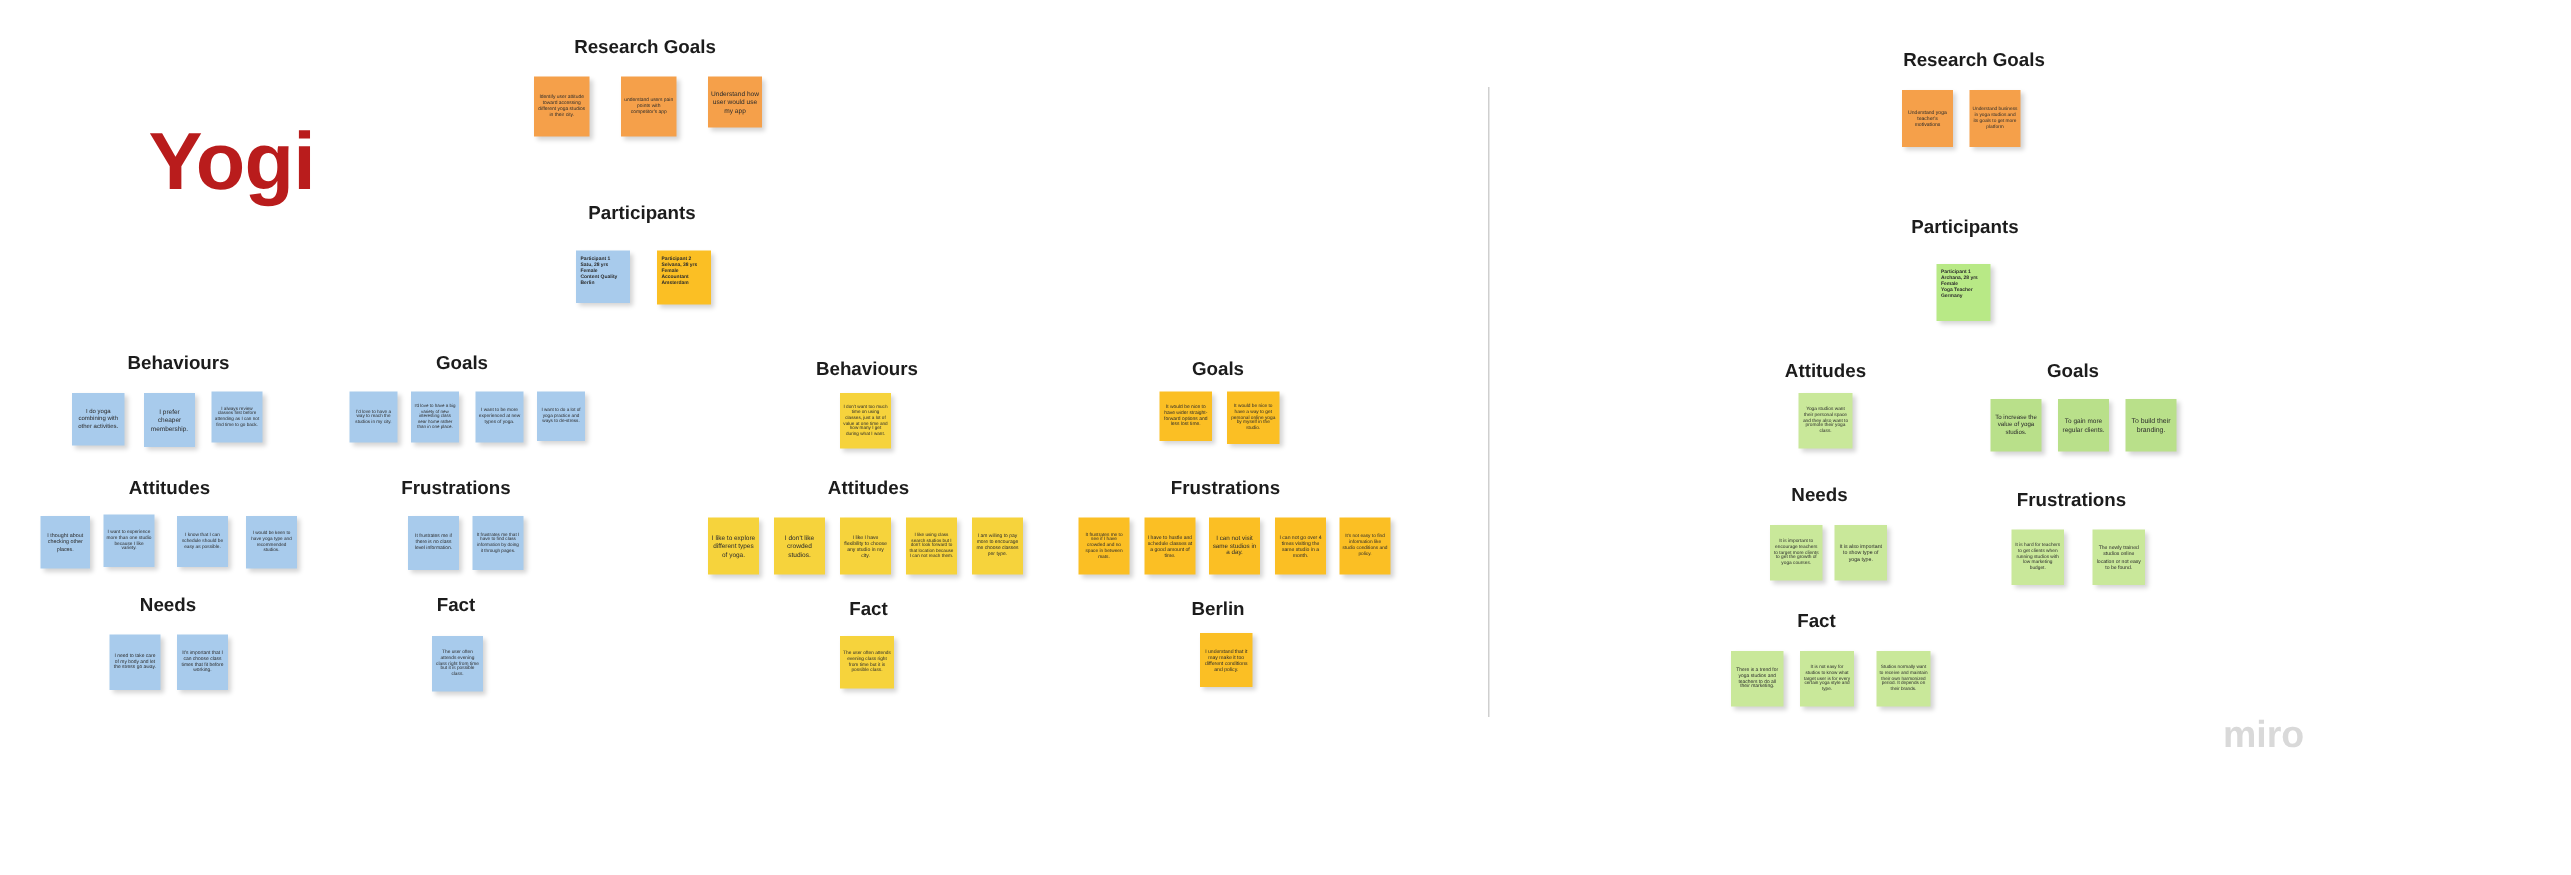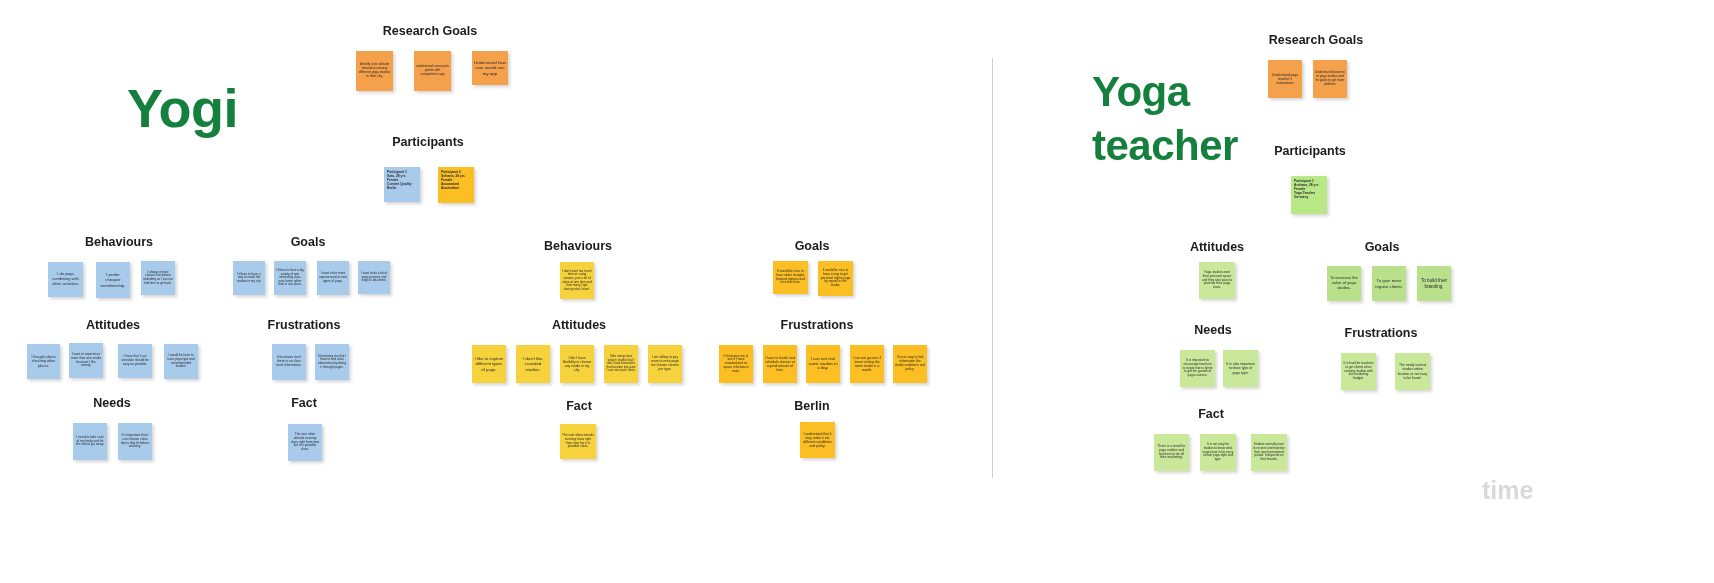--- a/index.html
+++ b/index.html
@@ -19,24 +19,23 @@
   .divider {
     position: absolute;
     width: 1px;
     background: #cfcfcf;
   }
 
   
   .persona-title {
     position: absolute;
     font-weight: bold;
-    color: #15803d;
+    color: #b91c1c;
     letter-spacing: -0.5px;
     white-space: pre-line;
-    margin-left: 28px;
   }
   .persona-yogi { font-size: 54px; line-height: 1.05; }
   .persona-teacher { font-size: 42px; line-height: 1.28; }
 
   
   .section-head {
     position: absolute;
     font-size: 12.5px;
     font-weight: bold;
     color: #1c1c1c;
@@ -84,22 +83,20 @@
 </style>
 </head>
 <body>
 
 <div id="board">
 
   <div class="divider" style="left:992px; top:58px; height:420px;"></div>
 
   <div class="persona-title persona-yogi" style="left:99px; top:80px;">Yogi</div>
 
-  <div class="persona-title persona-teacher" style="left:1064px; top:65px;">Yoga
-teacher</div>
 
   <div class="section-head" style="left:430px; top:24px;">Research Goals</div>
 
   <div class="note orange" style="left:356px; top:51px; width:37px; height:40px; font-size:3.3px;">
     <span>Identify user attitude toward accessing different yoga studios in their city.</span>
   </div>
   <div class="note orange" style="left:414px; top:51px; width:37px; height:40px; font-size:3.3px;">
     <span>understand users pain points with competitor's app</span>
   </div>
   <div class="note orange" style="left:472px; top:51px; width:36px; height:34px; font-size:4.4px;">
@@ -312,15 +309,15 @@
   <div class="note lgreen" style="left:1154px; top:434px; width:35px; height:37px; font-size:3.3px;">
     <span>There is a trend for yoga studios and teachers to do all their marketing.</span>
   </div>
   <div class="note lgreen" style="left:1200px; top:434px; width:36px; height:37px; font-size:3.1px;">
     <span>It is not easy for studios to know what target user is for every certain yoga style and type.</span>
   </div>
   <div class="note lgreen" style="left:1251px; top:434px; width:36px; height:37px; font-size:3.1px;">
     <span>Studios normally want to receive and maintain their own harmonized period. It depends on their brands.</span>
   </div>
 
-  <div class="miro" style="left:1482px; top:476px;">time</div>
+  <div class="miro" style="left:1482px; top:476px;">miro</div>
 
 </div>
 
 </body></html>

